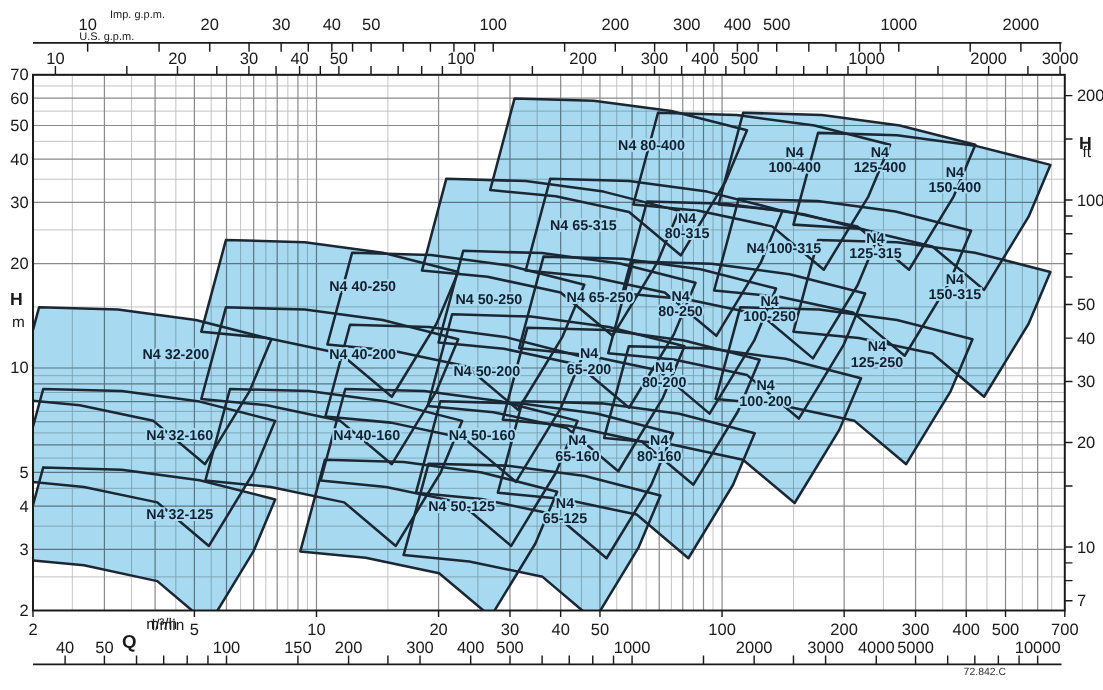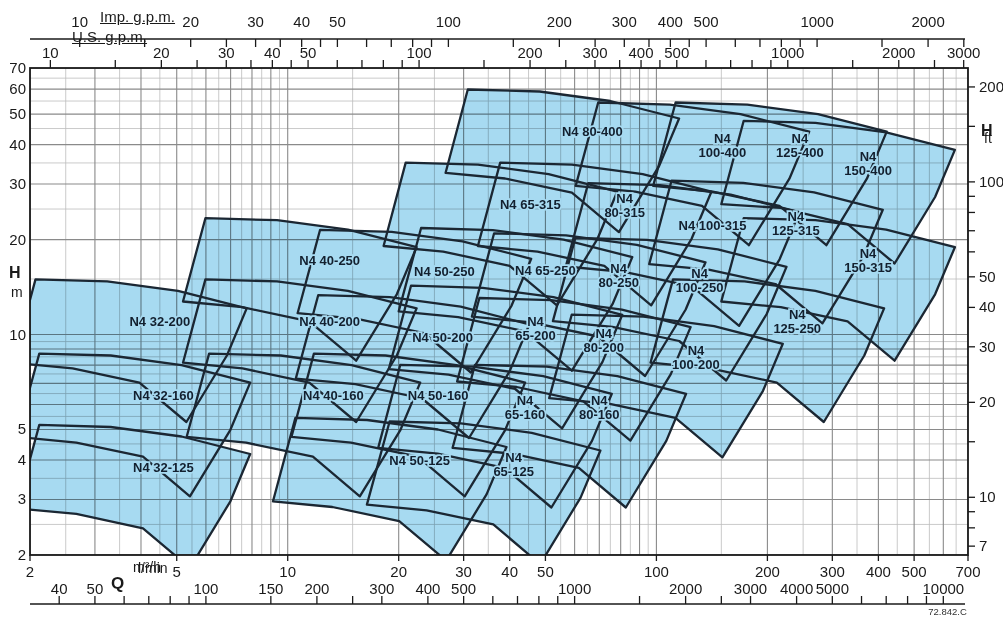--- a/index.html
+++ b/index.html
@@ -1,20 +1,20 @@
 <!DOCTYPE html>
 <html><head>
 <meta charset="utf-8">
 <style>
   html,body{margin:0;padding:0;background:#ffffff;}
   #stage{position:relative;width:1003px;height:627px;background:#ffffff;overflow:hidden;
          font-family:"Liberation Sans", sans-serif;}
   #chart-svg{position:absolute;left:0;top:0;}
   .ov{position:absolute;color:#1a1a1a;white-space:nowrap;}
-  .ax-title{font-size:15px;text-decoration:underline;}
+  .ax-title{font-size:10px;}
   .big{font-weight:bold;font-size:17px;}
   .unit{font-size:14px;}
   .code{font-size:9.5px;color:#333;}
 </style>
 </head>
 <body>
 
 <div id="stage">
   <svg id="chart-svg" width="1003" height="627" viewBox="0 0 1003 627">
       <defs>
@@ -421,14 +421,14 @@
   <span class="ov big" style="left:9px;top:264px;font-size:16px;">H</span>
   <span class="ov unit" style="left:11px;top:284px;">m</span>
 
   <span class="ov big" style="left:981px;top:122px;font-size:16px;">H</span>
   <span class="ov unit" style="left:984px;top:130px;">ft</span>
 
   <span class="ov big" style="left:111px;top:574px;">Q</span>
   <span class="ov unit" style="left:133px;top:559px;">m³/h</span>
   <span class="ov unit" style="left:138px;top:560px;">l/min</span>
 
-  <span class="ov code" style="left:905px;top:606px;width:85px;text-align:center;">72.842.C</span>
+  <span class="ov code" style="left:876px;top:606px;width:85px;text-align:left;">72.842.C</span>
 </div>
 
 </body></html>

